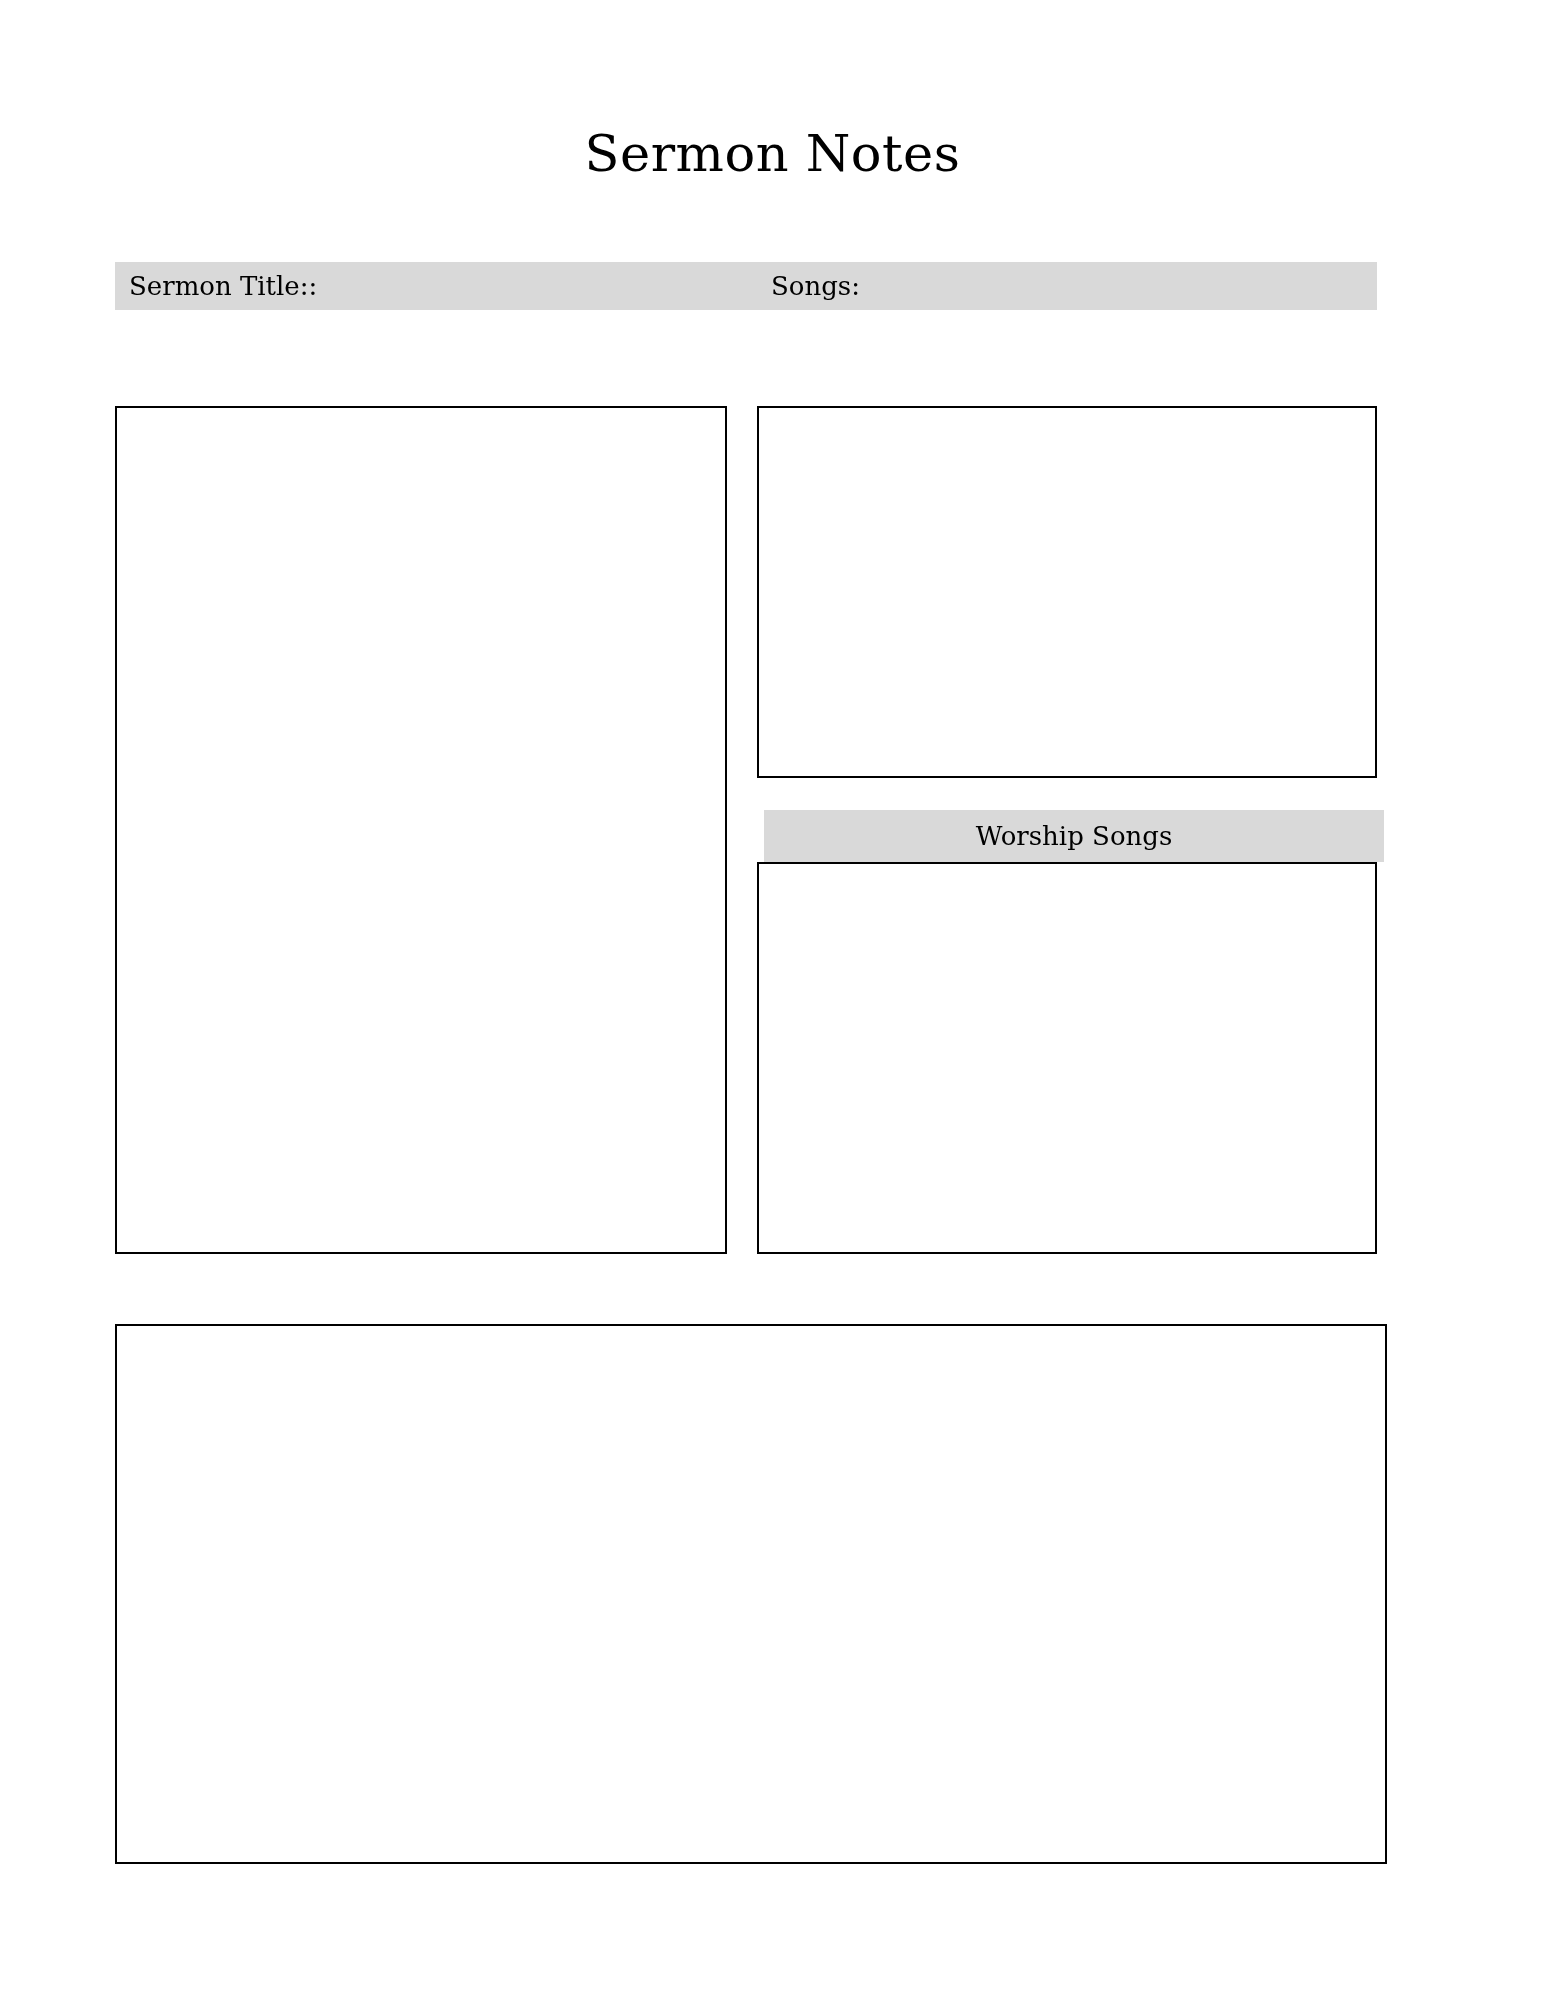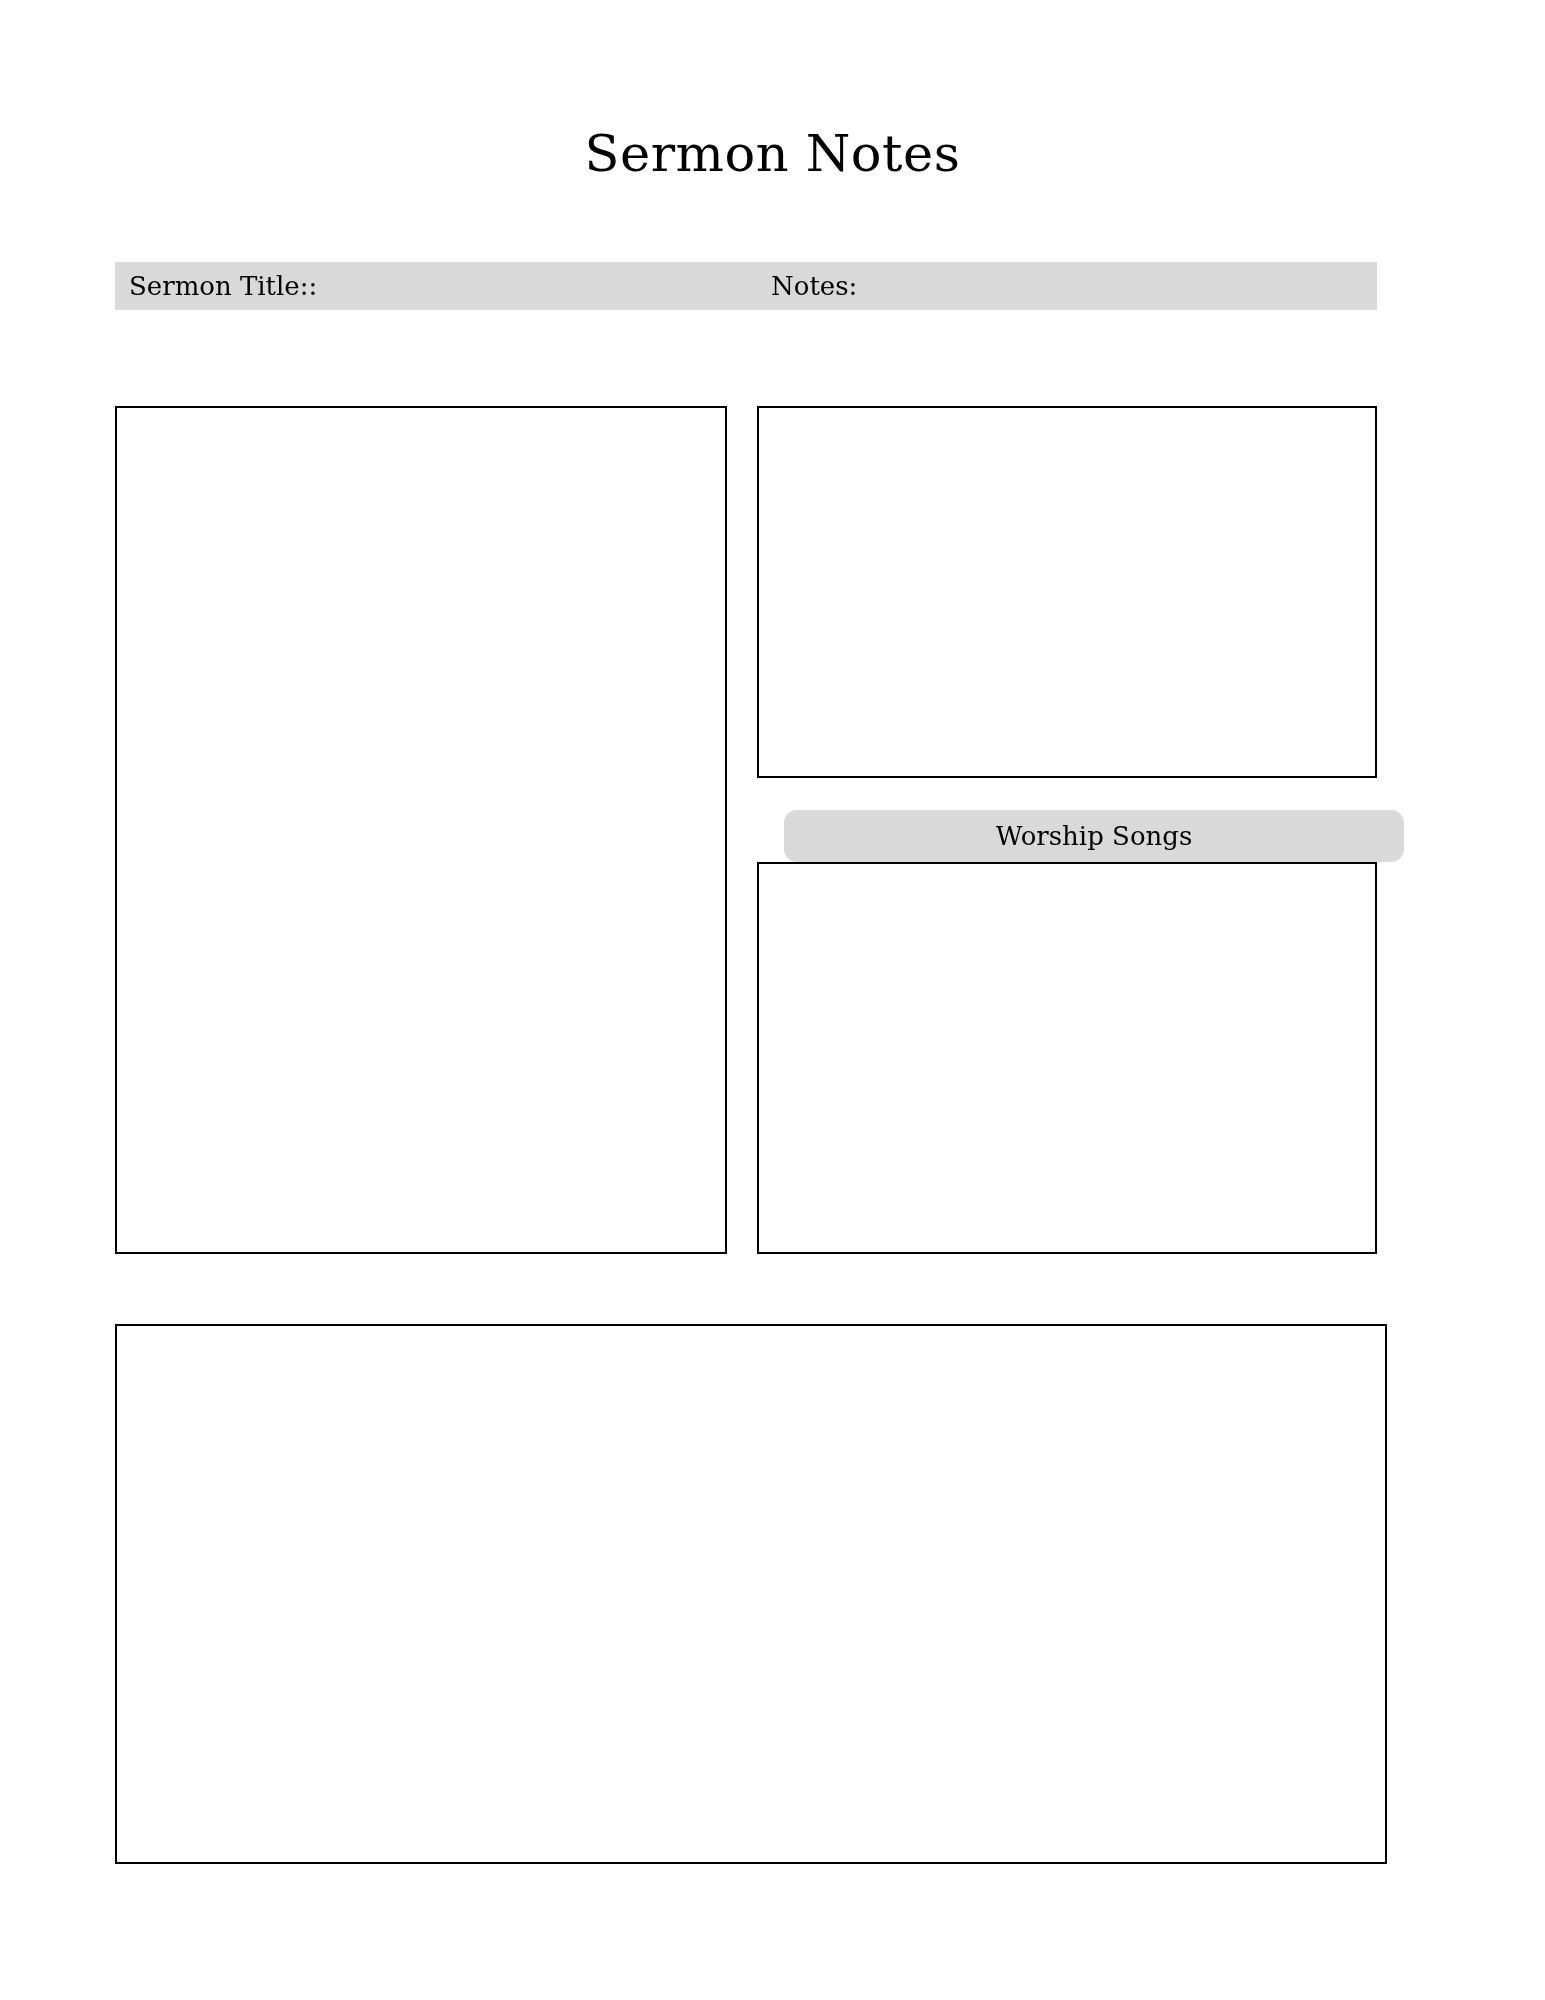--- a/index.html
+++ b/index.html
@@ -68,40 +68,40 @@
   
   #title-field-hdr   { left: 115px;  top: 262px;  width: 736px;  height: 48px; }
   #date-field-hdr    { left: 757px;  top: 262px;  width: 620px;  height: 48px; }
 
   #notes-hdr         { left: 115px;  top: 352px;  width: 612px;  height: 52px; }
   #notes-box         { left: 115px;  top: 406px;  width: 612px;  height: 848px; }
 
   #key-verses-hdr    { left: 757px;  top: 352px;  width: 620px;  height: 52px; }
   #key-verses-box    { left: 757px;  top: 406px;  width: 620px;  height: 372px; }
 
-  #worship-hdr       { left: 784px;  top: 810px;  width: 620px;  height: 52px; border-radius: 13px; }
+  #worship-hdr       { left: 764px;  top: 810px;  width: 620px;  height: 52px; }
   #worship-box       { left: 757px;  top: 862px;  width: 620px;  height: 392px; }
 
   #prayers-hdr       { left: 115px;  top: 1272px; width: 1262px; height: 52px; }
   #prayers-box       { left: 115px;  top: 1324px; width: 1272px; height: 540px; }
 </style>
 </head>
 <body>
 
 <div class="page">
 
   <div class="page-title">Sermon Notes</div>
 
   <div class="hdr left" id="title-field-hdr">
     <span>Sermon Title::</span>
     <span></span>
   </div>
 
   <div class="hdr left" id="date-field-hdr">
-    <span>Notes:</span>
+    <span>Songs:</span>
     <span></span>
   </div>
 
   <div class="box" id="notes-box"></div>
 
   <div class="box" id="key-verses-box"></div>
 
   <div class="hdr center" id="worship-hdr">
     <span>Worship Songs</span>
   </div>

